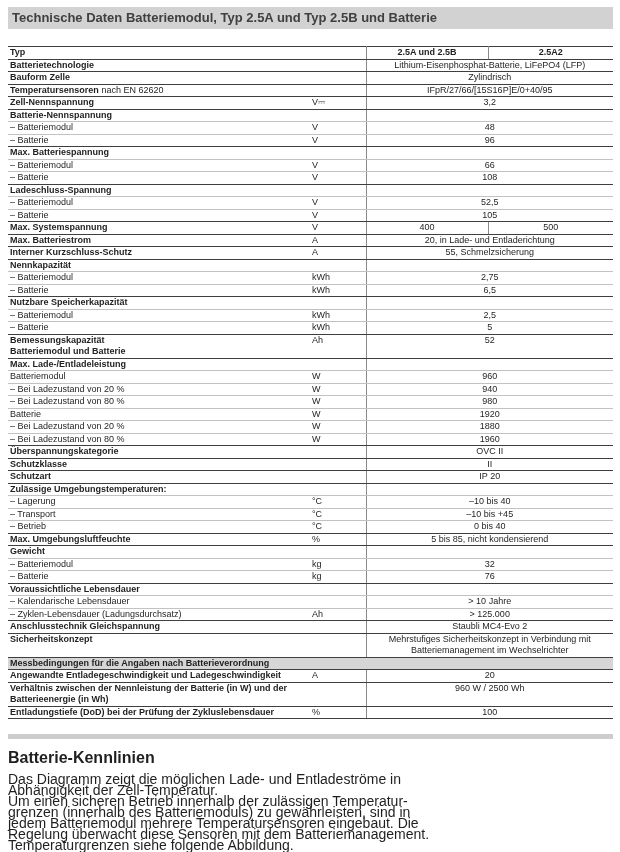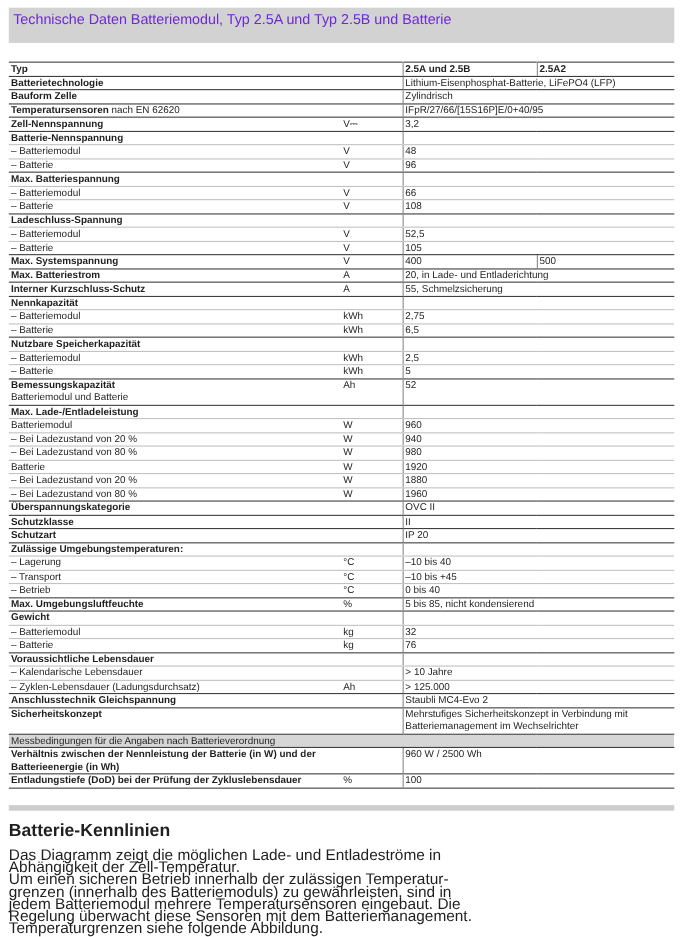--- a/index.html
+++ b/index.html
@@ -11,45 +11,45 @@
     --text:#1f1f1f;
   }
   *{box-sizing:border-box;}
   html,body{margin:0;padding:0;}
   body{
     width:620px;height:852px;overflow:hidden;background:#ffffff;
     font-family:"Liberation Sans",sans-serif;color:var(--text);
   }
   .page{padding:7px 7px 0 8px;}
   .title-bar{
-    width:605px;height:32px;background:var(--barbg);
+    width:605px;height:22px;background:var(--barbg);
     line-height:22px;padding-left:4px;
-    font-size:13px;font-weight:normal;color:#6d28d9;
+    font-size:13px;font-weight:bold;color:#404040;
   }
   table.spec{
     border-collapse:collapse;table-layout:fixed;width:605px;
     margin-top:17px;border-top:1px solid var(--major);
   }
   td{
     font-size:9px;line-height:11.5px;padding:0 2px;
     vertical-align:top;color:var(--text);overflow:hidden;
   }
   tr.sep-minor td{border-bottom:1px solid var(--minor);}
   tr.sep-major td{border-bottom:1px solid var(--major);}
   td.lbl .bld{font-weight:bold;}
-  td.lbl .l2{font-weight:normal;}
+  td.lbl .l2{font-weight:bold;}
   td.unit{padding-left:2px;}
   td.val{
-    border-left:1px solid var(--vline);
+    text-align:center;border-left:1px solid var(--vline);
     white-space:pre-line;
     margin-left:20px;
   }
   td.val.hdr{font-weight:bold;}
   td.section-cell{
-    background:var(--sectionbg);font-weight:normal;
+    background:var(--sectionbg);font-weight:bold;
   }
   .divider-bar{width:605px;height:5px;background:#cdcdcd;margin-top:15px;}
   .kennlinien-heading{font-size:16px;font-weight:bold;margin:10px 0 0 0;color:#1f1f1f;}
   .kennlinien-text{
     font-size:14px;line-height:11px;margin:7px 0 0 0;
     white-space:pre-line;width:430px;
   }
 </style>
 </head>
 <body>
@@ -303,20 +303,25 @@
         <tr class="sep-major">
           <td class="lbl"><span class="bld">Sicherheitskonzept</span></td>
           <td class="unit"></td>
           <td class="val" colspan="2">Mehrstufiges Sicherheitskonzept in Verbindung mit
 Batteriemanagement im Wechselrichter</td>
         </tr>
         <tr class="sep-major">
           <td class="section-cell" colspan="4">Messbedingungen für die Angaben nach Batterieverordnung</td>
         </tr>
         <tr class="sep-major">
+          <td class="lbl"><span class="bld">Angewandte Entladegeschwindigkeit und Ladegeschwindigkeit</span></td>
+          <td class="unit">A</td>
+          <td class="val" colspan="2">20</td>
+        </tr>
+        <tr class="sep-major">
           <td class="lbl"><span class="bld">Verhältnis zwischen der Nennleistung der Batterie (in W) und der Batterieenergie (in Wh)</span></td>
           <td class="unit"></td>
           <td class="val" colspan="2">960 W / 2500 Wh</td>
         </tr>
         <tr class="sep-major">
           <td class="lbl"><span class="bld">Entladungstiefe (DoD) bei der Prüfung der Zykluslebensdauer</span></td>
           <td class="unit">%</td>
           <td class="val" colspan="2">100</td>
         </tr>
       </tbody>

